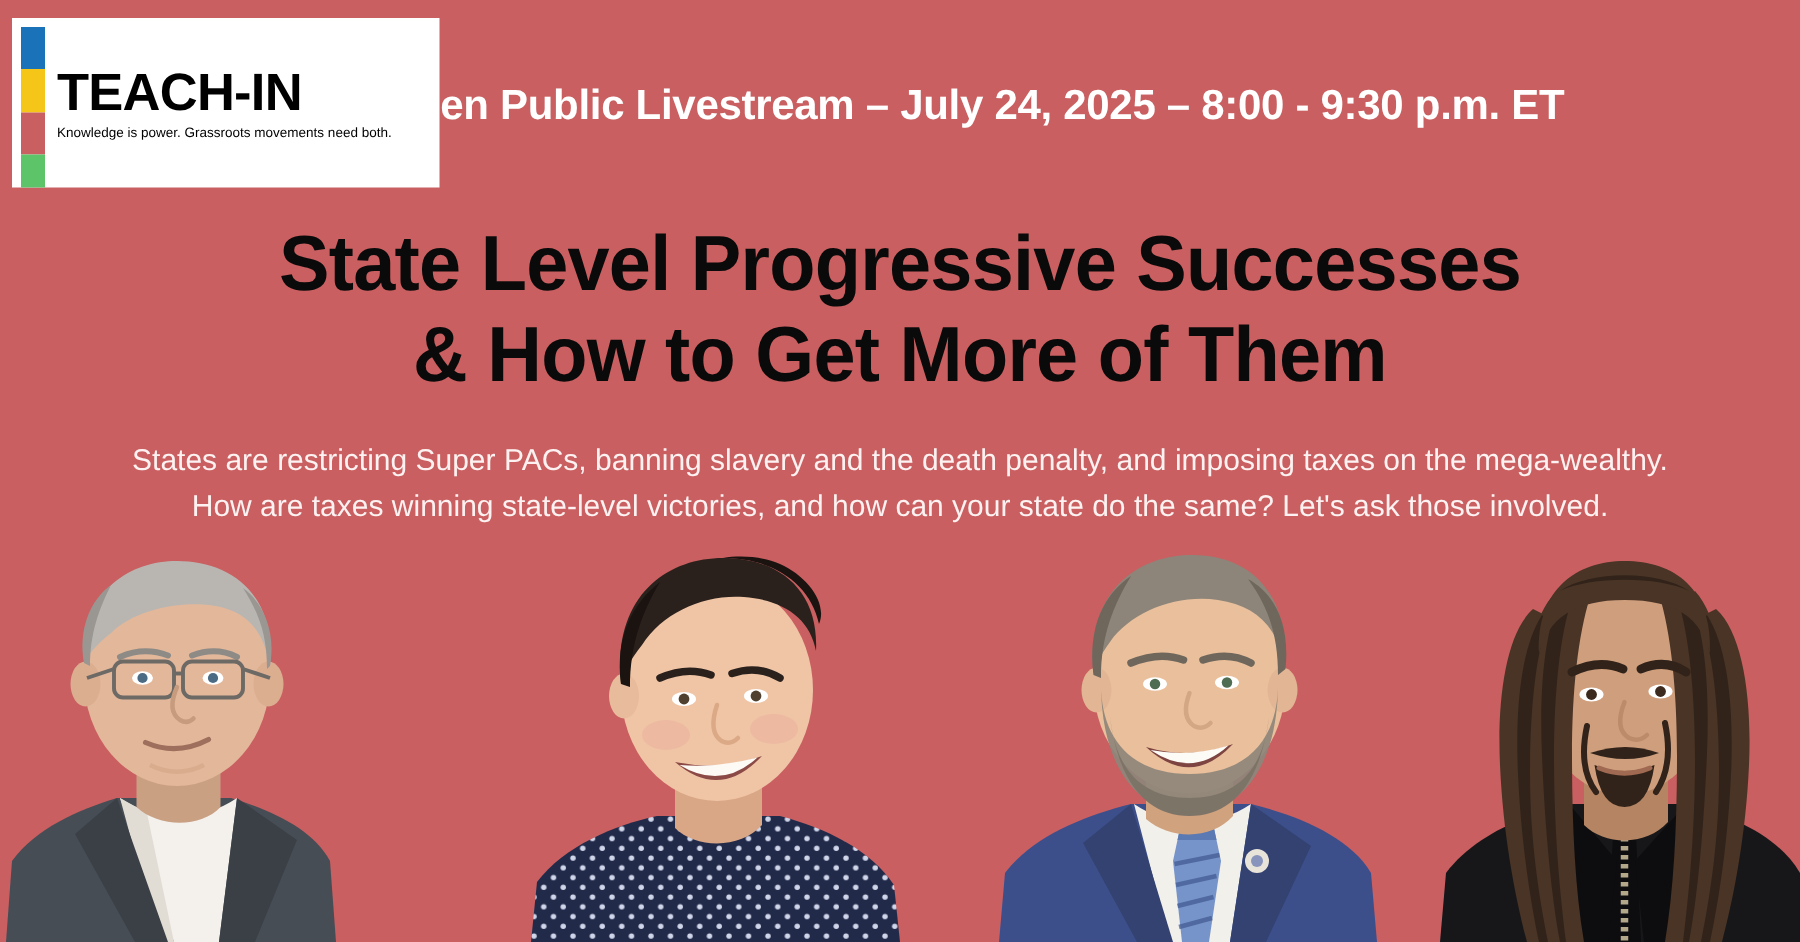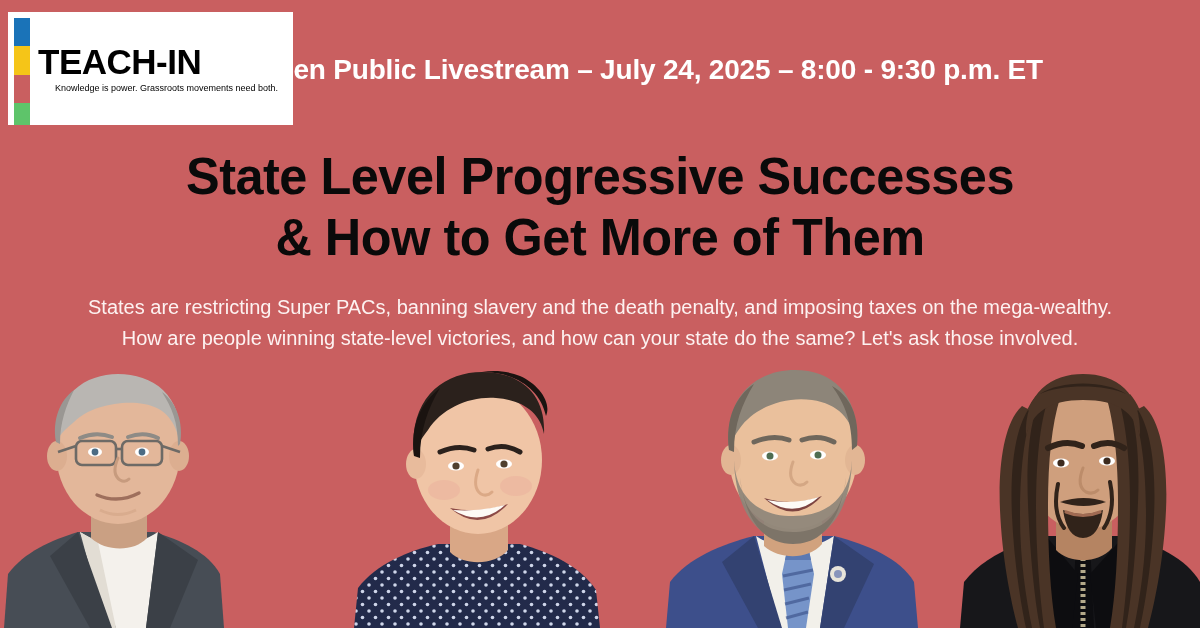--- a/index.html
+++ b/index.html
@@ -54,21 +54,20 @@
     font-family: "Liberation Sans", sans-serif;
     white-space: nowrap;
   }
   .logo-tagline {
     color: #000000;
     font-size: 9px;
     line-height: 1.1;
     margin-top: 4px;
     white-space: nowrap;
     font-family: "Liberation Sans", sans-serif;
-    margin-left: 17px;
   }
 
   
   .header-line {
     position: absolute;
     left: 255px;
     top: 44px;
     width: 900px;
     color: #ffffff;
     font-size: 28px;
@@ -152,21 +151,21 @@
 
   <div class="header-line">Open Public Livestream – July 24, 2025 – 8:00 - 9:30 p.m. ET</div>
 
   <div class="title">
     <span class="title-line">State Level Progressive Successes</span>
     <span class="title-line">&amp; How to Get More of Them</span>
   </div>
 
   <div class="description">
     <span class="desc-line">States are restricting Super PACs, banning slavery and the death penalty, and imposing taxes on the mega-wealthy.</span>
-    <span class="desc-line">How are people winning state-level victories, and how can your state do the same? Let's ask those involved.</span>
+    <span class="desc-line">How are taxes winning state-level victories, and how can your state do the same? Let's ask those involved.</span>
   </div>
 
   <div class="speakers">
 
     <div class="speaker" style="left:-6px; width:252px; height:268px;">
       <div class="portrait">
         <svg viewBox="0 0 252 268" preserveAspectRatio="xMidYMax meet">
 
           <path d="M 10 268 L 14 214 C 30 192 58 180 84 172 L 160 172 C 186 180 214 192 226 214 L 230 268 Z" fill="#474d55"></path>
 

